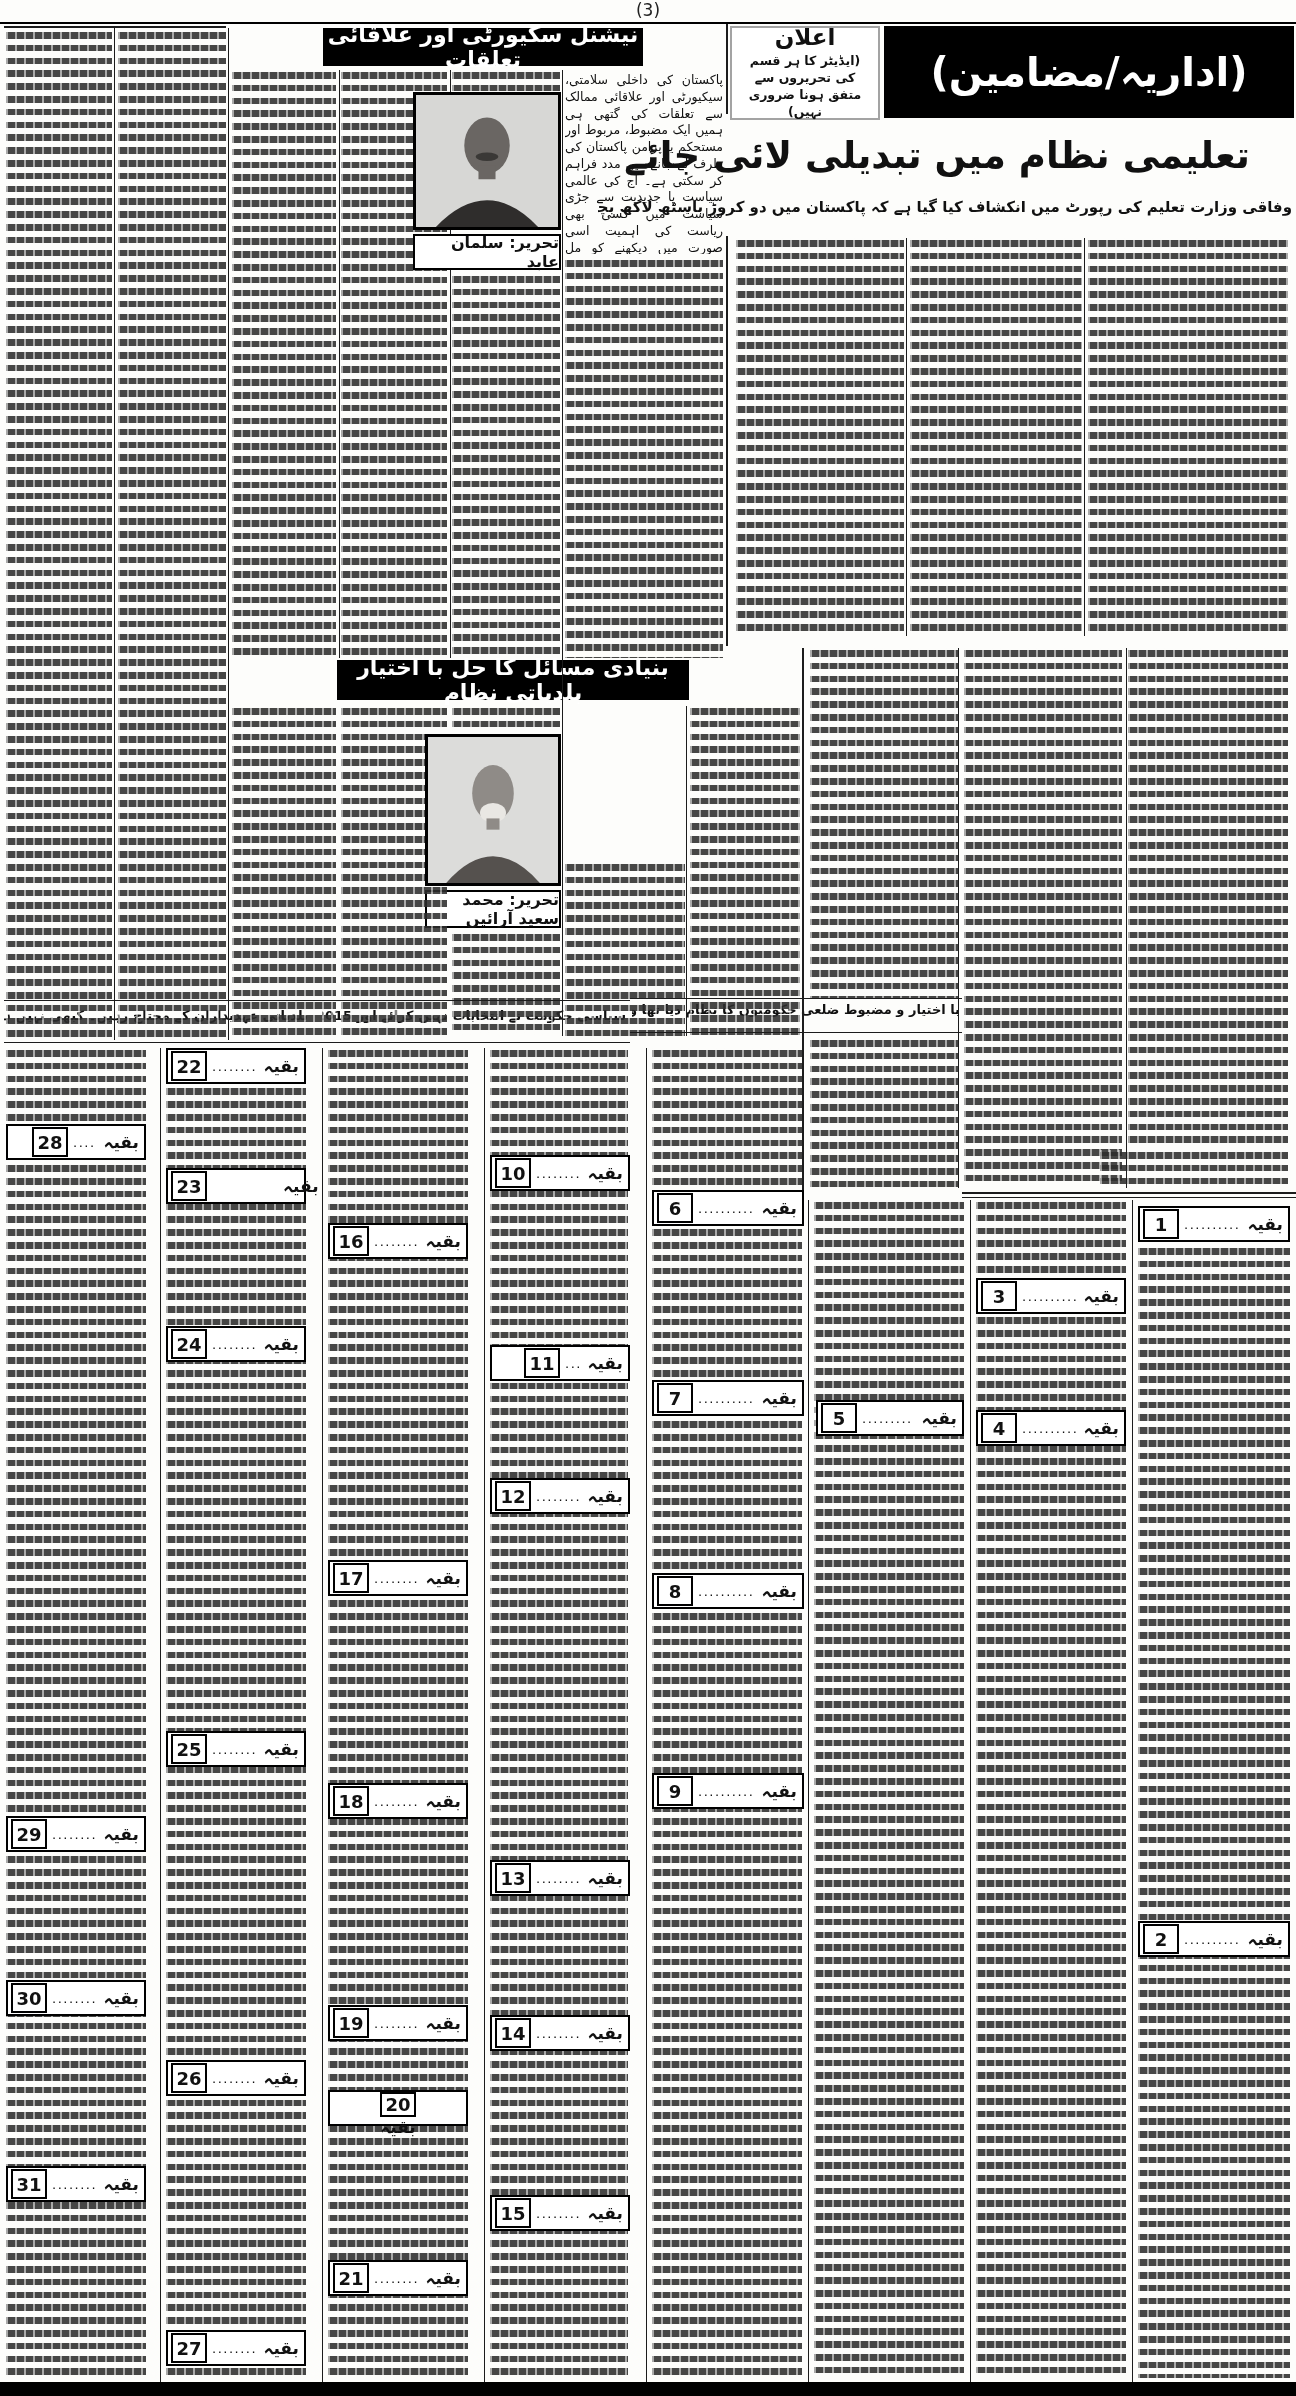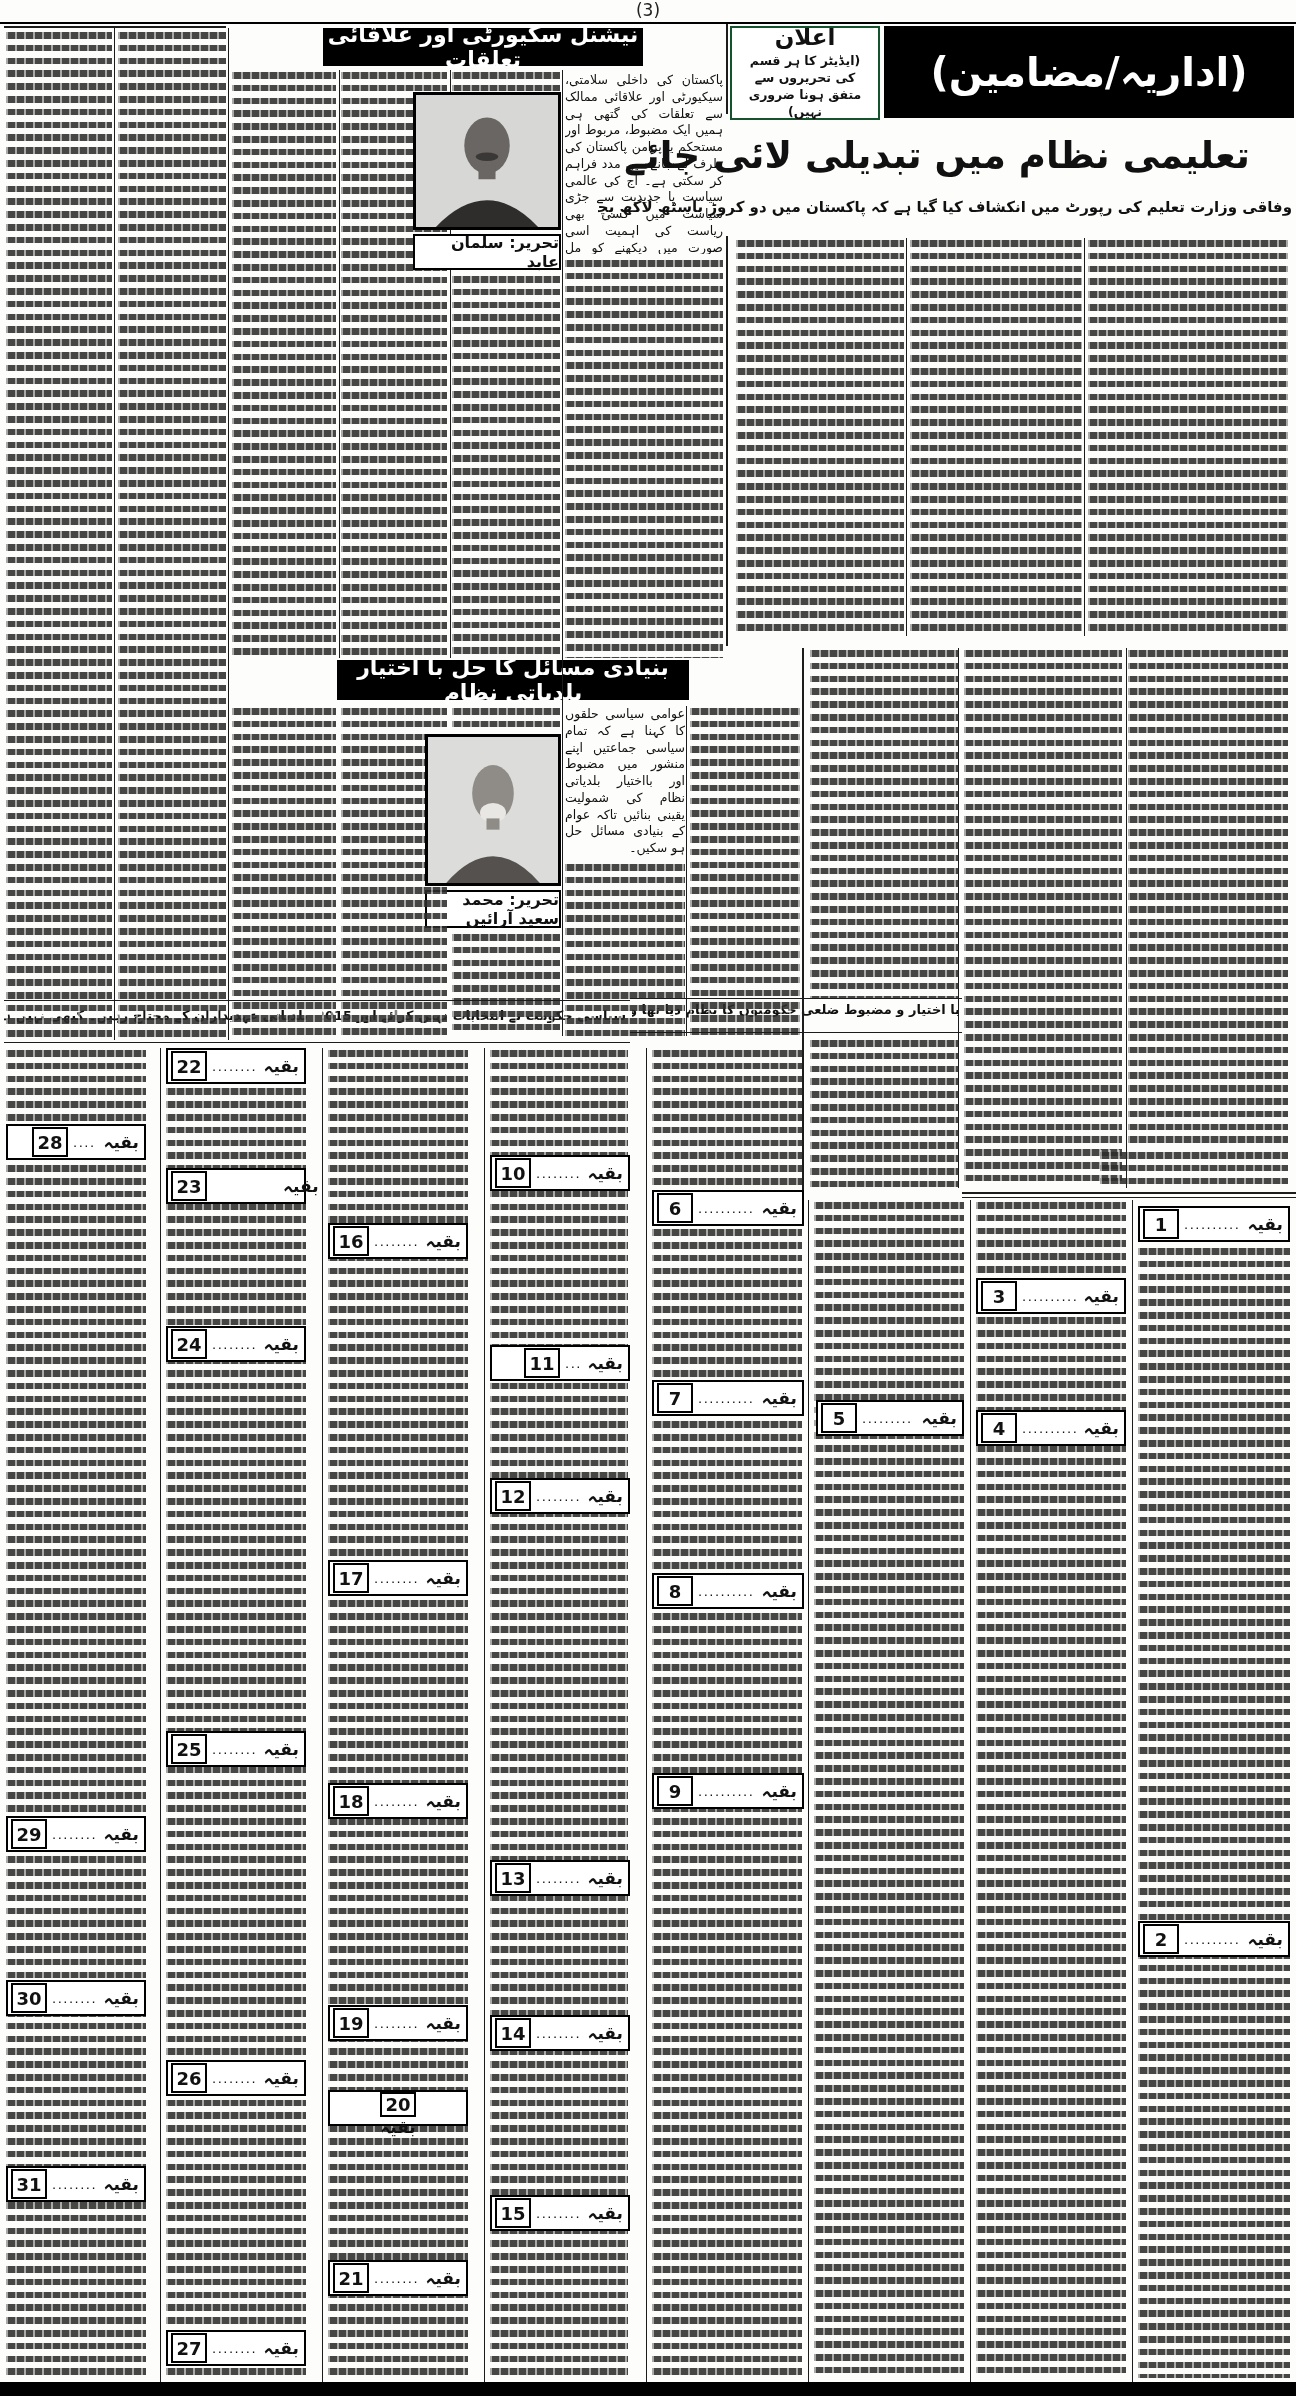--- a/index.html
+++ b/index.html
@@ -9,21 +9,21 @@
   
   .sim{position:absolute;box-sizing:border-box;opacity:.88;
        background-image:
          repeating-linear-gradient(to right, rgba(253,253,251,.55) 0 2px, rgba(253,253,251,0) 2px 9px),
          repeating-linear-gradient(to bottom, rgba(0,0,0,0) 0 2px, #2d2d2d 2px 8.6px, rgba(0,0,0,0) 8.6px 12.8px);}
   .vr{position:absolute;background:#1c1c1c;width:1px;}
   .hr{position:absolute;background:#1c1c1c;height:1px;}
   .pagenum{font-size:17px;text-align:center;color:#222;direction:ltr;}
   .mast{background:#000;color:#fff;display:flex;align-items:center;justify-content:center;
         font-weight:bold;font-size:40px;letter-spacing:1px;}
-  .notice{border:2px solid #14532d;background:#fff;display:flex;flex-direction:column;align-items:center;
+  .notice{border:2px solid #a3a3a3;background:#fff;display:flex;flex-direction:column;align-items:center;
           justify-content:center;padding:2px 6px;text-align:center;}
   .notice .t{font-weight:bold;font-size:23px;line-height:1.1;}
   .notice .b{font-weight:bold;font-size:12.5px;line-height:1.35;margin-top:3px;}
   .bighead{font-weight:bold;font-size:37px;display:flex;align-items:center;justify-content:center;text-align:center;}
   .leadline{font-size:15px;font-weight:bold;white-space:nowrap;overflow:hidden;text-align:right;}
   .banner{background:#000;color:#fff;font-weight:bold;font-size:22px;display:flex;align-items:center;
           justify-content:center;text-align:center;}
   .photo{border:3px solid #000;background:linear-gradient(#ececea,#d2d2d0);overflow:hidden;}
   .photo svg{display:block;width:100%;height:100%;}
   .byline{border:2px solid #000;background:#fff;display:flex;align-items:center;justify-content:center;
@@ -81,21 +81,20 @@
   <div class="abs photo" style="left:425px;top:734px;width:136px;height:152px;z-index:6;">
     <svg viewBox="0 0 100 104" preserveAspectRatio="none">
       <rect x="0" y="0" width="100" height="104" fill="#dcdcda"></rect>
       <ellipse cx="50" cy="40" rx="16" ry="20" fill="#8f8b87"></ellipse>
       <ellipse cx="50" cy="54" rx="10" ry="7" fill="#e9e7e3"></ellipse>
       <rect x="45" y="58" width="10" height="8" fill="#8f8b87"></rect>
       <path d="M14 104 Q50 66 86 104 Z" fill="#55514e"></path>
     </svg>
   </div>
   <div class="abs byline" style="left:425px;top:890px;width:136px;height:38px;">تحریر: محمد سعید آرائیں</div>
-  <div class="abs urdu" style="left:565px;top:706px;width:120px;height:152px;">عوامی سیاسی حلقوں کا کہنا ہے کہ تمام سیاسی جماعتیں اپنے منشور میں مضبوط اور بااختیار بلدیاتی نظام کی شمولیت یقینی بنائیں تاکہ عوام کے بنیادی مسائل حل ہو سکیں۔</div>
 
   <div class="abs kick" style="left:4px;top:1008px;width:304px;height:26px;">بلدیاتی عہدیداران کے محتاج رہیں۔ کبھی نہیں ہونے دیں گی۔</div>
   <div class="abs kick" style="left:322px;top:1008px;width:304px;height:26px;">سیاسی حکومت نے انتخابات نہیں کرائے اور 2015</div>
   <div class="abs kick" style="left:632px;top:1002px;width:328px;height:26px;">با اختیار و مضبوط ضلعی حکومتوں کا نظام دیا تھا و 2008</div>
 
   <div class="abs footbar" style="left:0;top:2382px;width:1296px;height:14px;"></div>
 
   <div id="gen">
       <div class="sim" style="left: 6px; top: 30px; width: 106px; height: 1008px;"></div>
       <div class="sim" style="left: 118px; top: 30px; width: 108px; height: 1008px;"></div>

